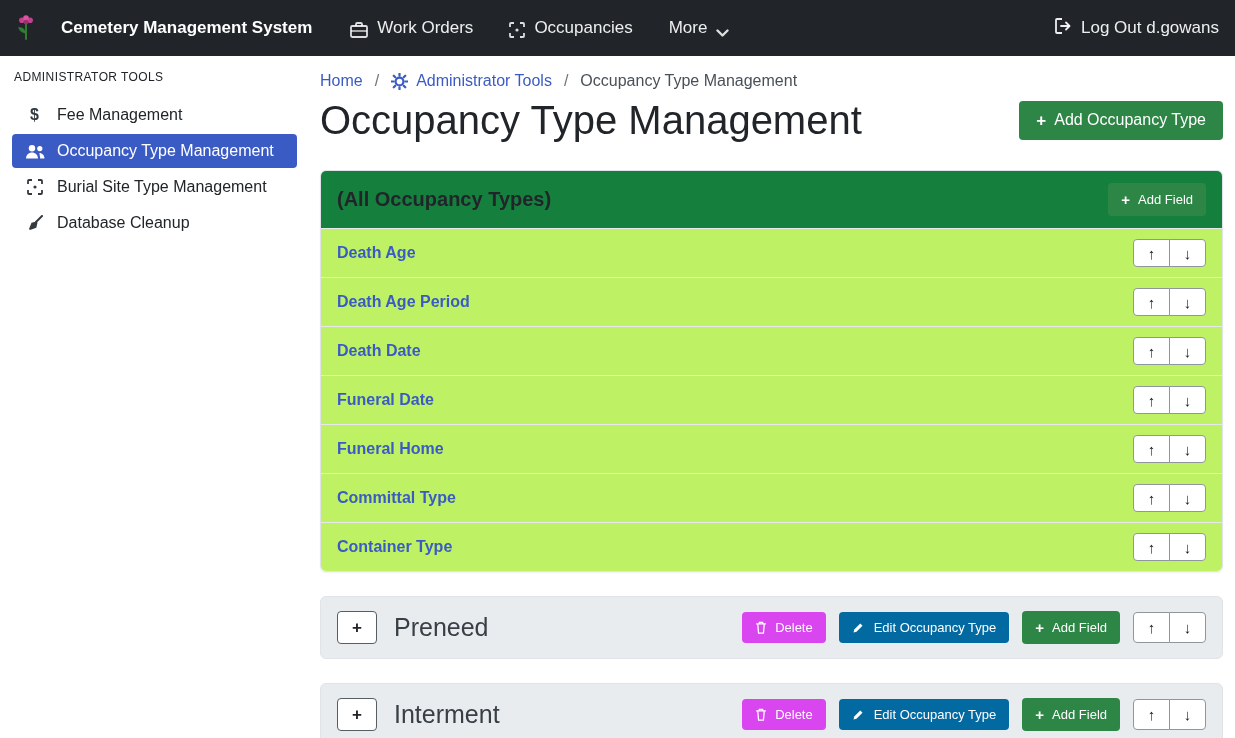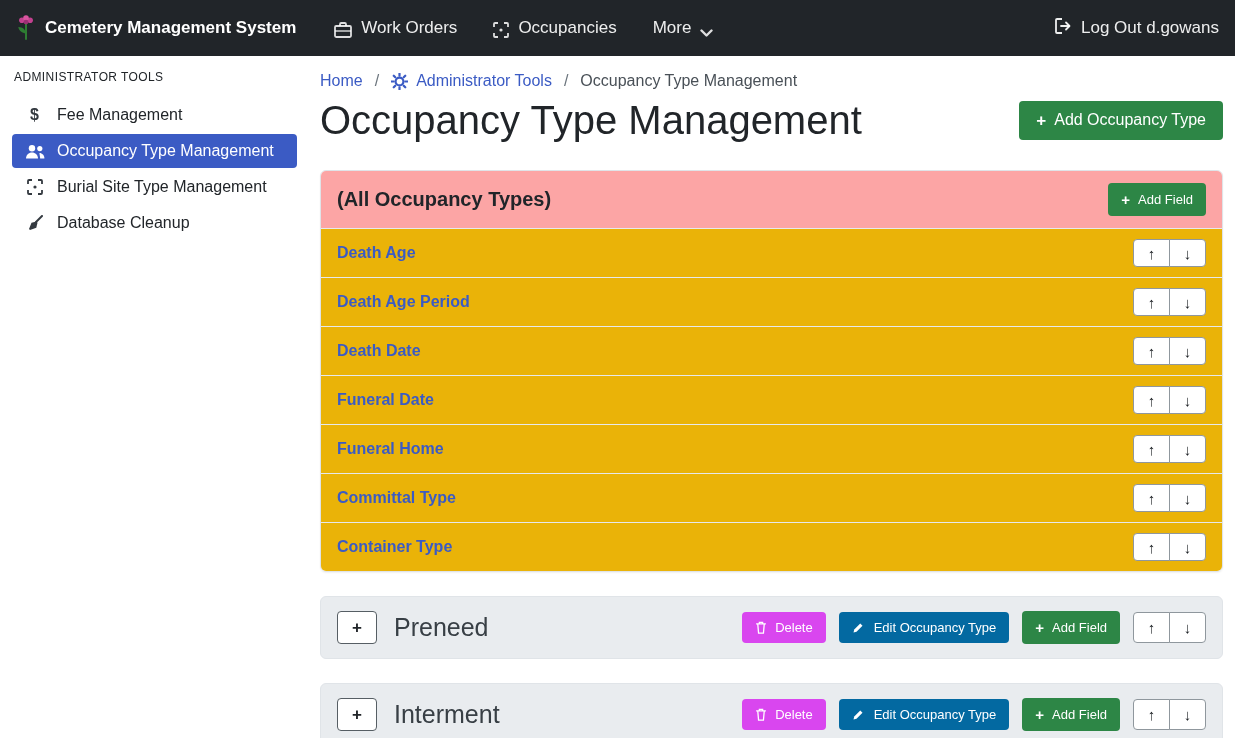--- a/index.html
+++ b/index.html
@@ -17,21 +17,21 @@
     height: 56px;
     background: #212529;
     display: flex;
     align-items: center;
     padding: 0 16px;
     color: #fff;
   }
   .brand {
     display: flex;
     align-items: center;
-    gap: 9px;
+    gap: 25px;
     font-weight: 700;
     font-size: 17px;
     color: #fff;
     justify-content: flex-end;
   }
   .topnav {
     display: flex;
     align-items: center;
     gap: 36px;
     margin-left: 38px;
@@ -132,29 +132,29 @@
 
   
   .card {
     border: 1px solid #e0e4e8;
     border-radius: 6px;
     box-shadow: 0 1px 2px rgba(0,0,0,.06);
     margin-bottom: 24px;
     overflow: hidden;
   }
   .card-header {
-    background: #fca5a5;
+    background: #15803d;
     padding: 12px 16px;
     display: flex;
     justify-content: space-between;
     align-items: center;
   }
   .card-title { font-size: 20px; font-weight: 600; color: #212529; }
   .field-row {
-    background: #eab308;
+    background: #bef264;
     display: flex;
     justify-content: space-between;
     align-items: center;
     padding: 10px 16px;
     border-top: 1px solid #e6e9ec;
   }
   .field-link { color: #3b5bc4; font-weight: 700; font-size: 16px; }
 
   
   .arrow-group { display: inline-flex; }

